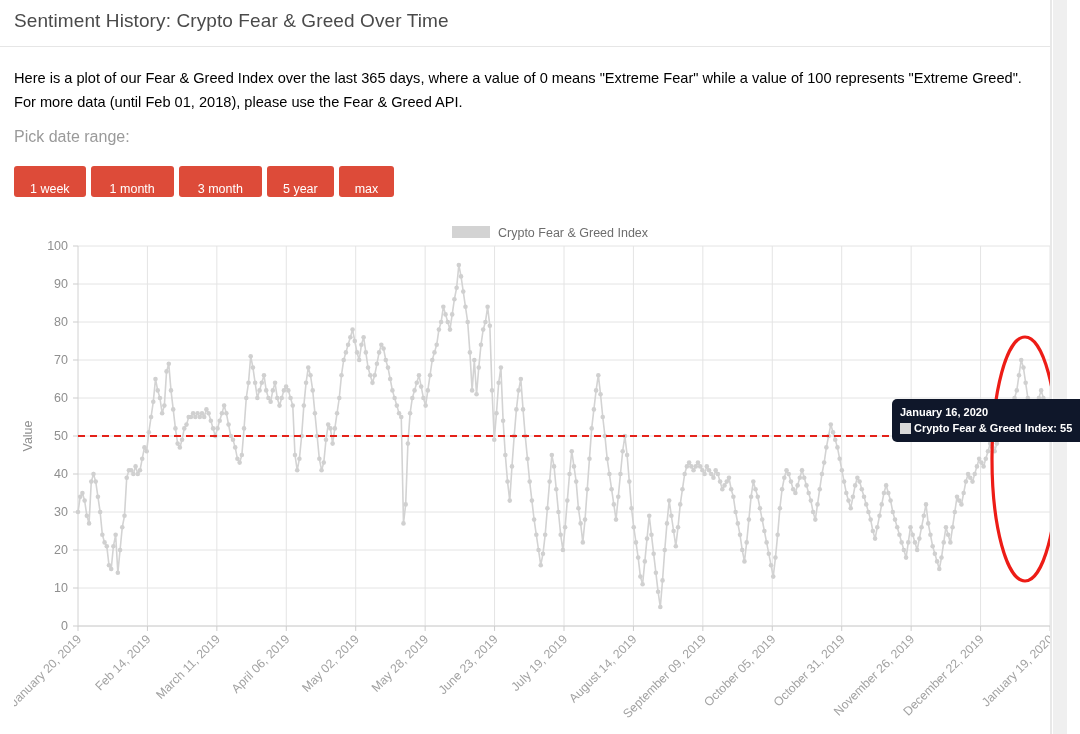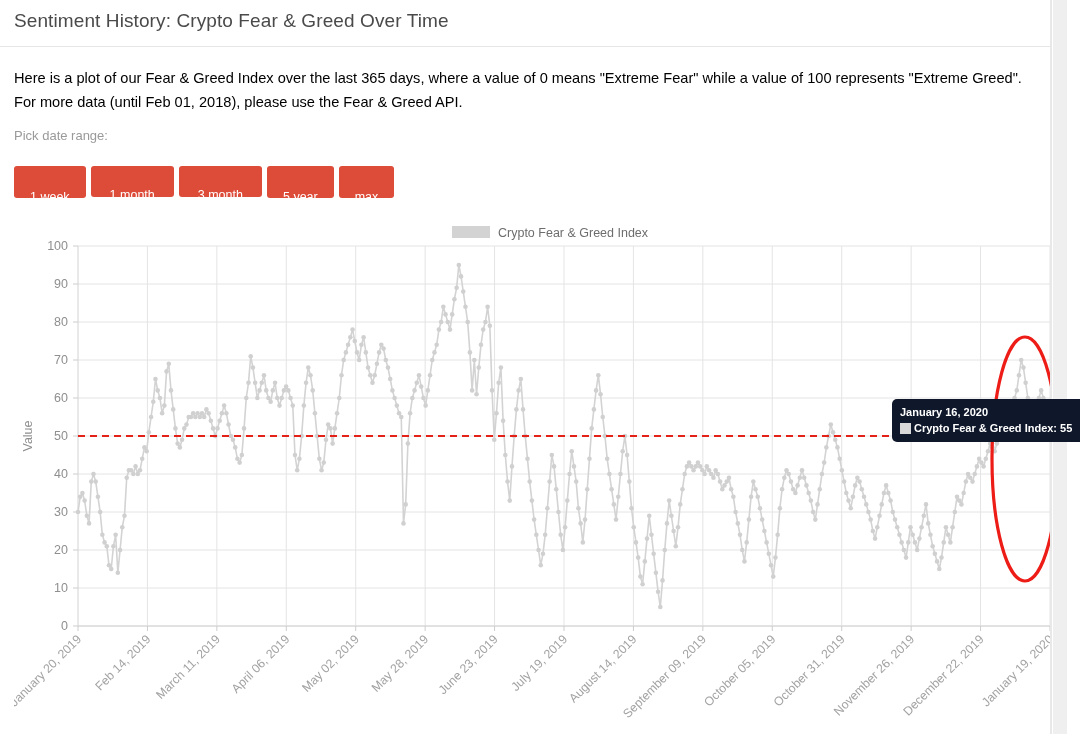--- a/index.html
+++ b/index.html
@@ -59,45 +59,45 @@
     position: absolute;
     left: 14px; top: 66px;
     width: 1012px;
     font-size: 14.6px;
     line-height: 24px;
     color: #000000;
   }
   .pick-label {
     position: absolute;
     left: 14px; top: 128px;
-    font-size: 13px;
+    font-size: 16px;
     color: #9a9a9a;
   }
 
   
   .btn-row {
     position: absolute;
     left: 14px; top: 166px;
     display: flex;
     gap: 5px;
   }
   .range-btn {
     background: #dd4b39;
     color: #ffffff;
     border: none;
     border-radius: 3px;
     height: 31px;
-    padding: 16px 16px;
+    padding: 8px 16px;
     font-size: 12.5px;
     font-family: "Liberation Sans", sans-serif;
     line-height: 31px;
     cursor: pointer;
     white-space: nowrap;
   }
-  .range-btn.wide { padding: 14px 19px; }
+  .range-btn.wide { padding: 8px 19px; }
 
   
   #chart-wrap {
     position: absolute;
     left: 14px; top: 216px;
     width: 1036px; height: 518px;
   }
   #chart-svg { display: block; }
 
   .legend-text {

